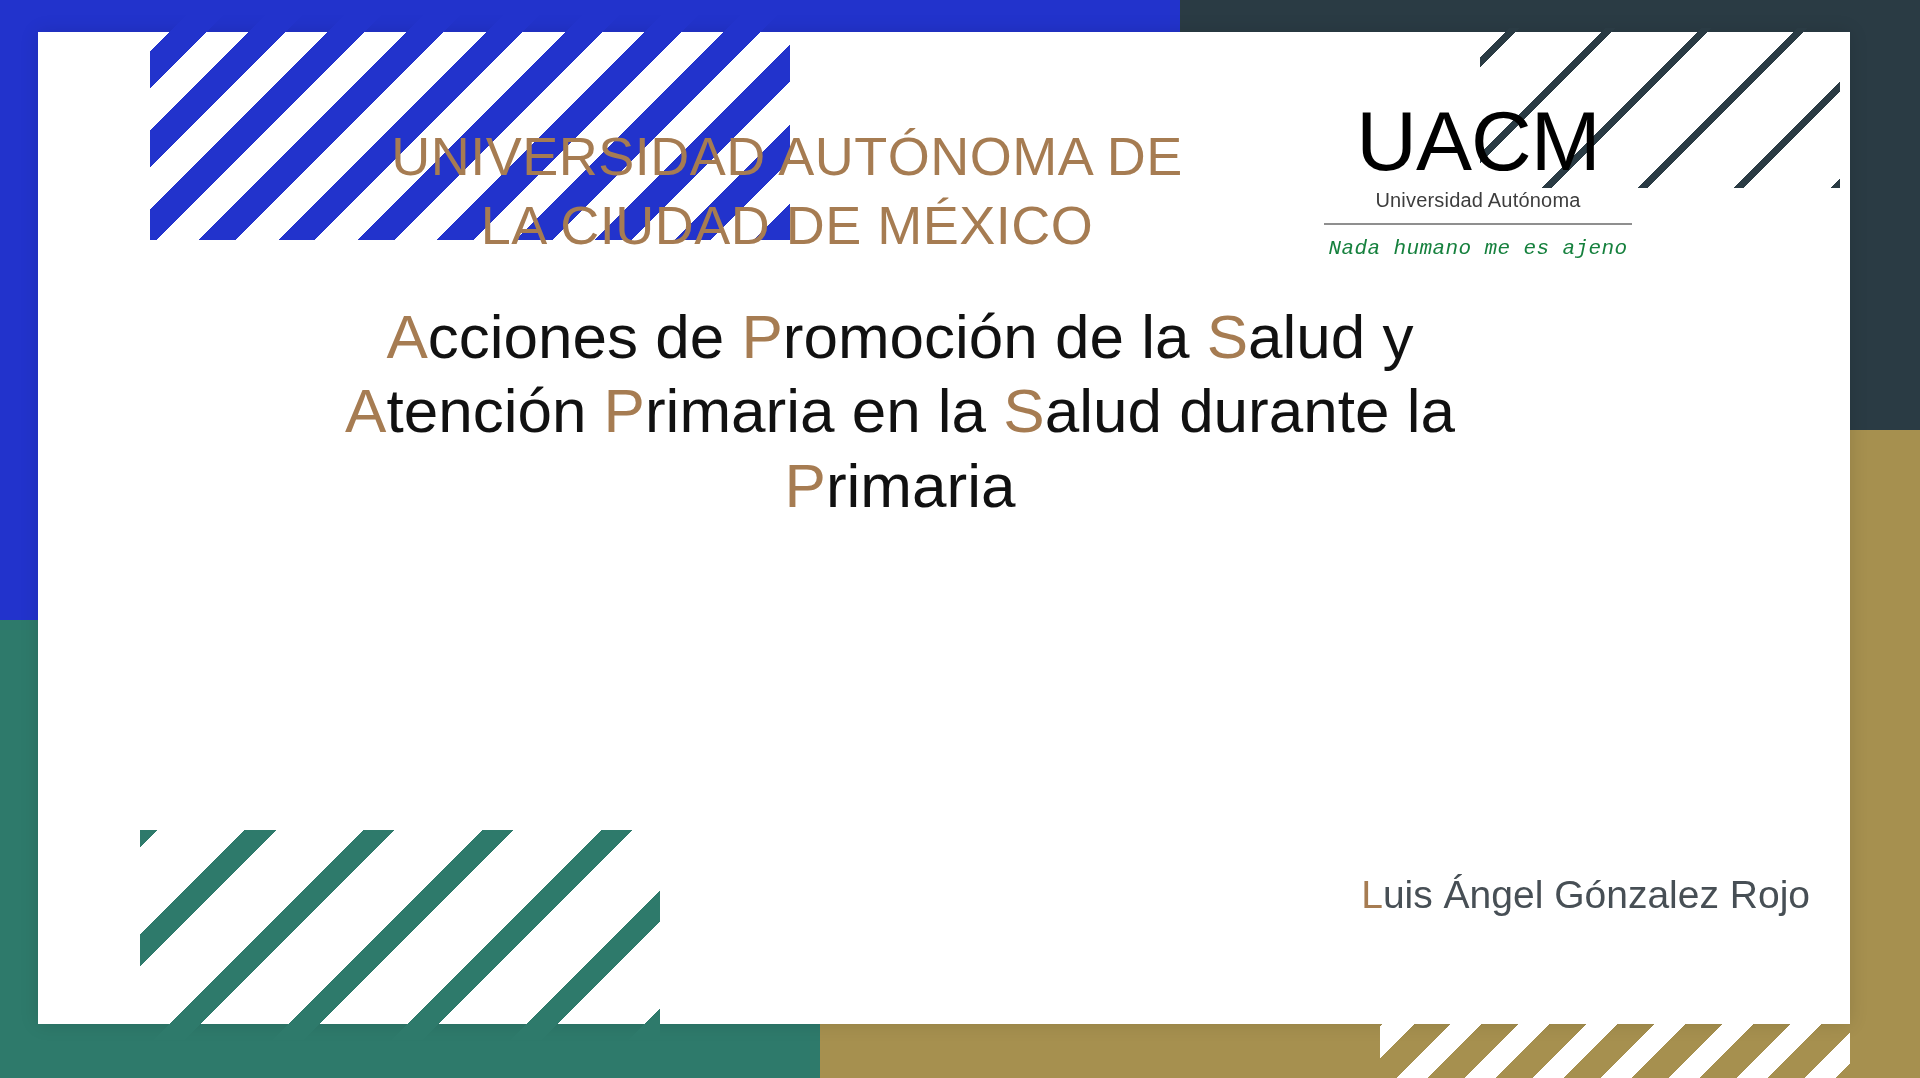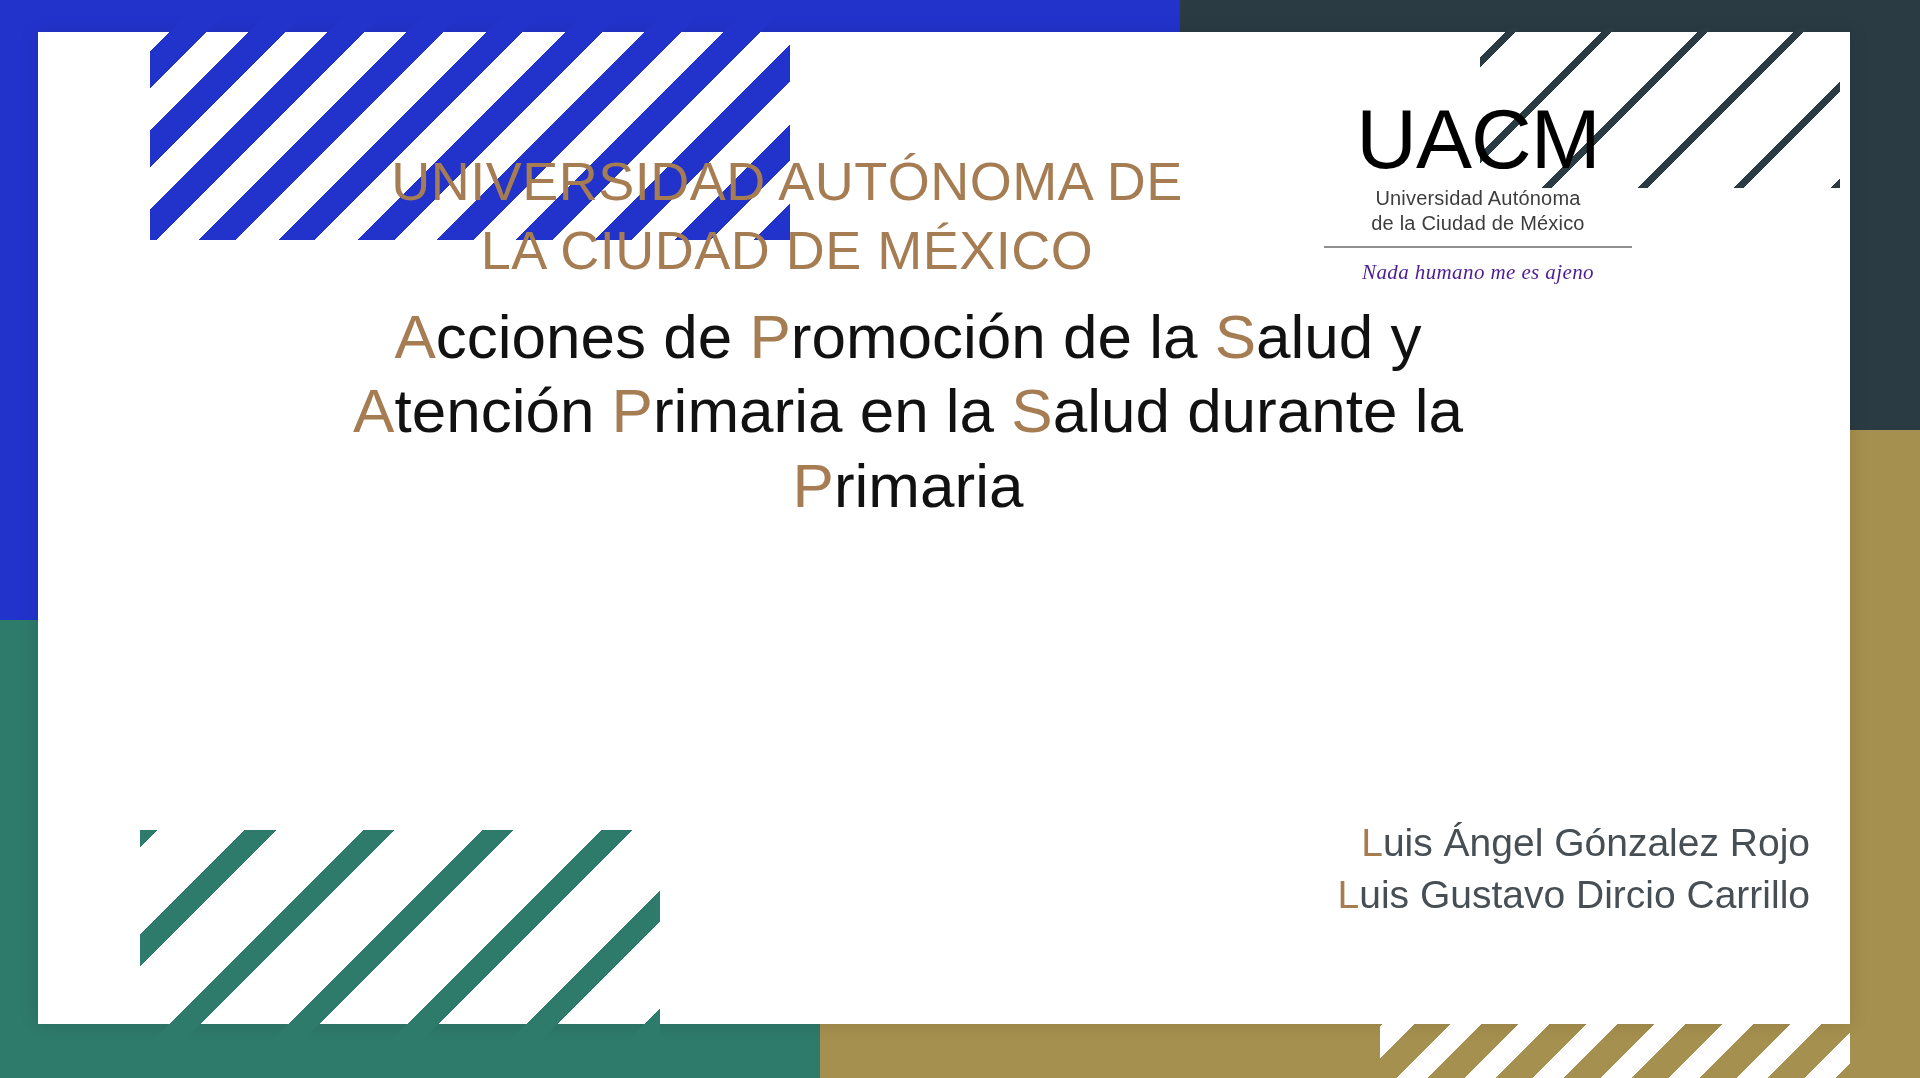--- a/index.html
+++ b/index.html
@@ -178,32 +178,32 @@
     color: #3d3d3d;
     margin-top: 6px;
     letter-spacing: 0.2px;
   }
   .logo-rule {
     height: 2px;
     background: #8f8f8f;
     margin: 10px 6px 8px 6px;
   }
   .logo-motto {
-    font-family: Liberation Serif, serif;
+    font-family: Liberation Mono, monospace;
     font-style: italic;
     font-size: 21px;
-    color: #4c1d95;
+    color: #15803d;
     letter-spacing: 0.4px;
     margin-top: 12px;
   }
 
   
   .title {
     position: absolute;
-    left: 128px;
+    left: 120px;
     top: 300px;
     width: 1560px;
     text-align: center;
     font-size: 62px;
     line-height: 1.2;
     color: #111111;
     font-weight: 400;
   }
   .hl { color: #A67C52; }
 
@@ -243,21 +243,20 @@
   <div class="header">
     <div class="univ-name">
       <div>UNIVERSIDAD AUTÓNOMA DE</div>
       <div>LA CIUDAD DE MÉXICO</div>
     </div>
 
     <div class="logo">
       <div class="logo-wordmark">UACM</div>
       <div class="logo-sub">
         <div>Universidad Autónoma</div>
-        <div>de la Ciudad de México</div>
       </div>
       <div class="logo-rule"></div>
       <div class="logo-motto">Nada humano me es ajeno</div>
     </div>
   </div>
 
   <div class="title">
     <div>
       <span class="hl">A</span><span>cciones de </span><span class="hl">P</span><span>romoción de la </span><span class="hl">S</span><span>alud y</span>
     </div>
@@ -266,18 +265,15 @@
     </div>
     <div>
       <span class="hl">P</span><span>rimaria</span>
     </div>
   </div>
 
   <div class="authors">
     <div class="author-line">
       <span class="hl">L</span><span>uis Ángel Gónzalez Rojo</span>
     </div>
-    <div class="author-line">
-      <span class="hl">L</span><span>uis Gustavo Dircio Carrillo</span>
-    </div>
   </div>
 
 </div>
 
 </body></html>

